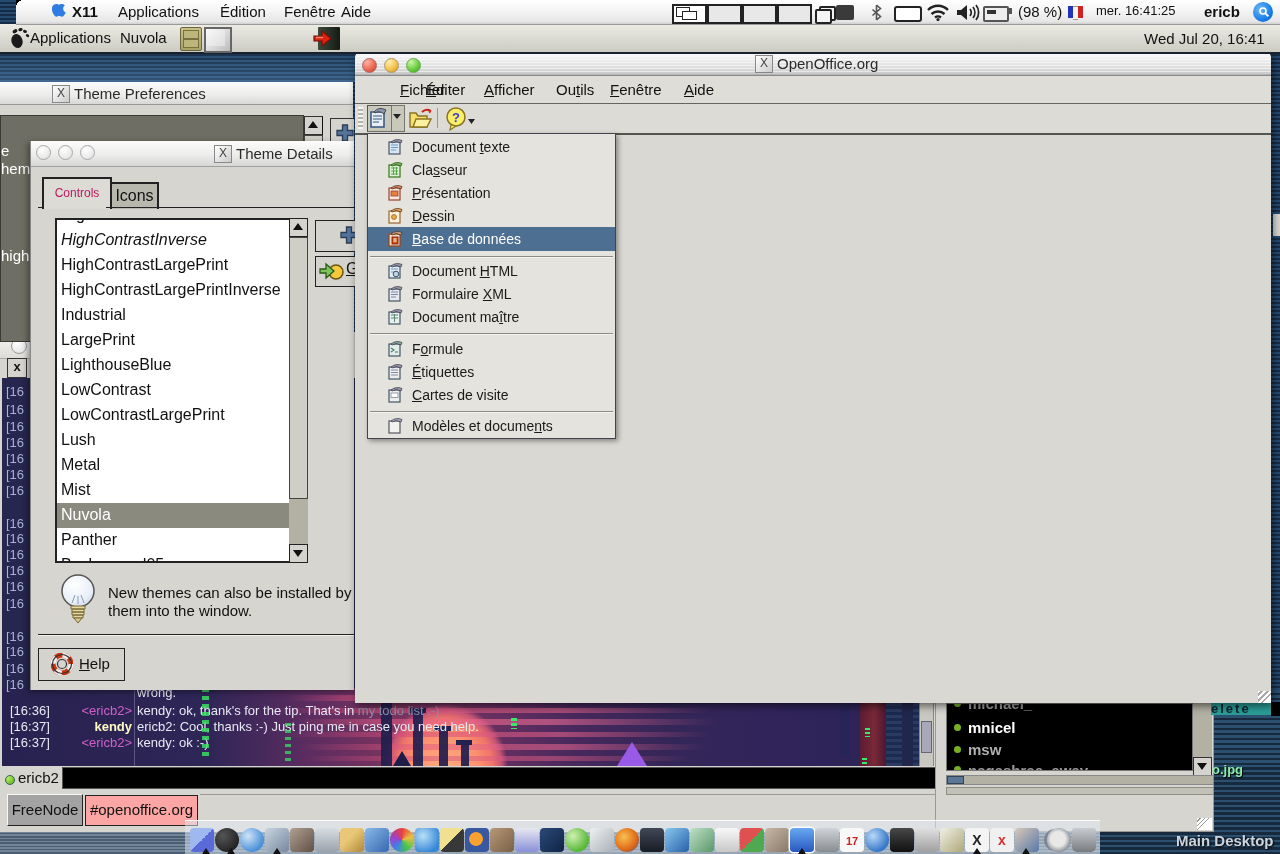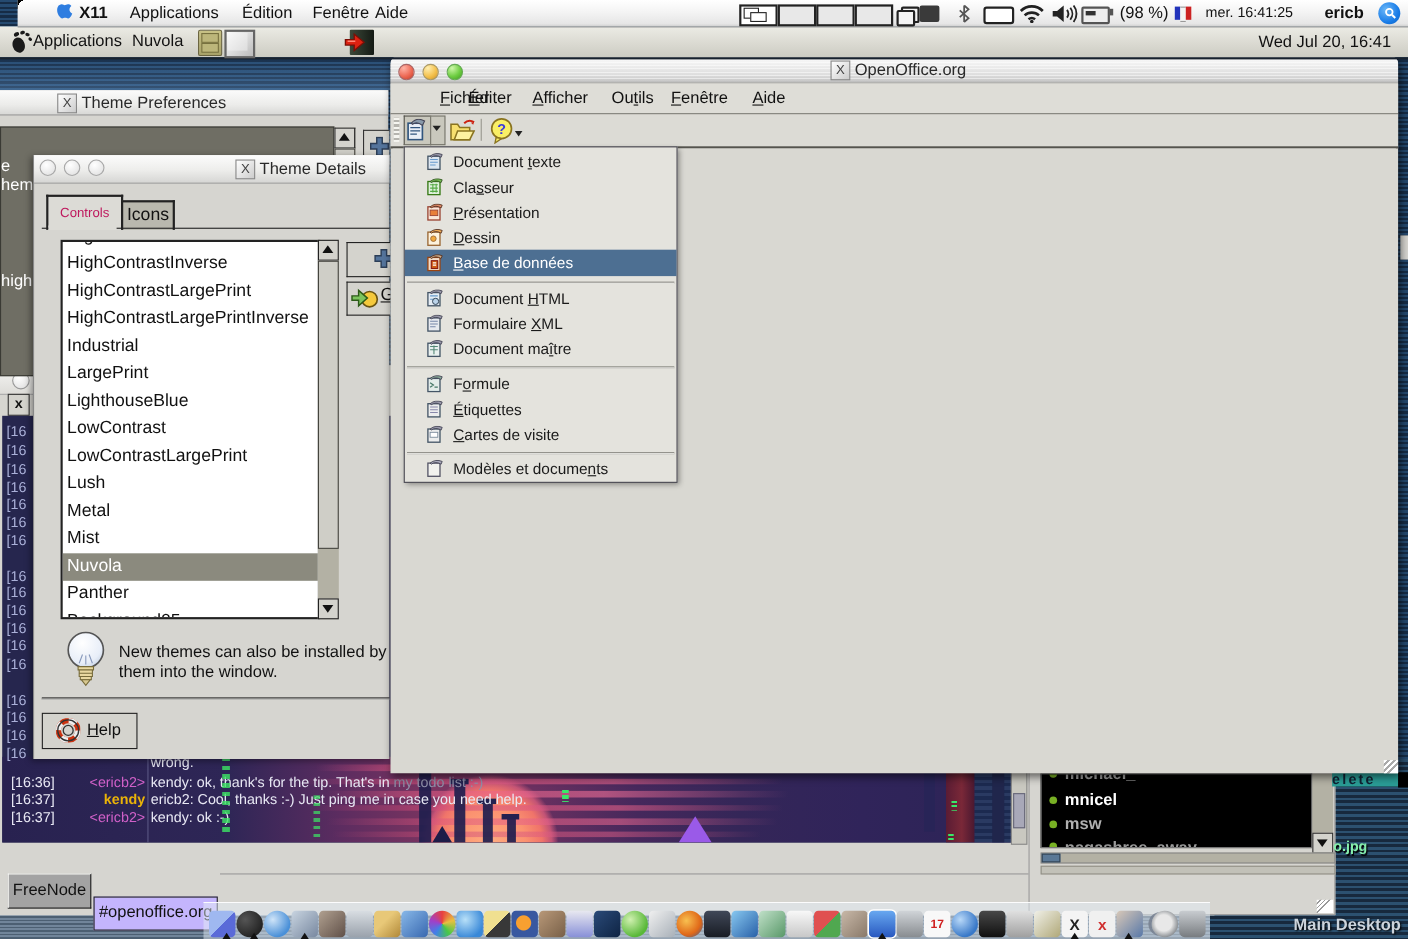--- a/index.html
+++ b/index.html
@@ -78,34 +78,39 @@
   <div class="ts" style="top:201px">[16</div>
       <div class="ts" style="top:218px">[16</div>
   <div class="ts" style="top:251px">[16</div>
       <div class="ts" style="top:266px">[16</div>
   <div class="ts" style="top:283px">[16</div>
       <div class="ts" style="top:299px">[16</div>
 
   <div class="abs" style="left:132px;top:310px;width:1px;height:78px;background:rgba(130,130,170,0.55);"></div>
   <div class="cl" style="top:307px;left:135px;">wrong.</div>
   <div class="cl" style="top:325px;left:8px;">[16:36]<span class="nick" style="color:#d060c8;">&lt;ericb2&gt;</span><span class="msg">kendy: ok, thank's for the tip. That's in <span style="color:#8f8fa8;">my todo list :-)</span></span></div>
-  <div class="cl" style="top:341px;left:8px;">[16:37]<span class="nick" style="color:#eab308;font-weight:bold;">kendy</span><span class="msg">ericb2: Cool, thanks :-) Just ping me in case you need help.</span></div>
+  <div class="cl" style="top:341px;left:8px;">[16:37]<span class="nick" style="color:#fef9c3;font-weight:bold;">kendy</span><span class="msg">ericb2: Cool, thanks :-) Just ping me in case you need help.</span></div>
   <div class="cl" style="top:357px;left:8px;">[16:37]<span class="nick" style="color:#d060c8;">&lt;ericb2&gt;</span><span class="msg">kendy: ok :-)</span></div>
   <div class="abs" style="left:200px;top:310px;width:7px;height:70px;background:repeating-linear-gradient(180deg,rgba(60,230,100,0.8) 0 4px,transparent 4px 8px);"></div>
   <div class="abs" style="left:283px;top:345px;width:6px;height:40px;background:repeating-linear-gradient(180deg,rgba(60,230,100,0.7) 0 3px,transparent 3px 7px);"></div>
   </div>
 
  <div class="abs" style="left:919px;top:358px;width:13px;height:76px;background:#c9c8c0;border:1px solid #888;">
   <div class="abs" style="left:1px;top:30px;width:9px;height:30px;background:#a8a8b8;border:1px solid #667;"></div>
  </div>
 
+ <div class="abs" style="left:0;top:434px;width:1104px;height:25px;background:#d6d5d0;">
+  <div class="abs" style="left:5px;top:9px;width:8px;height:8px;border-radius:50%;background:radial-gradient(circle at 2px 2px,#b8f060,#58a818);border:1px solid #365;"></div>
+  <div class="abs" style="left:18px;top:3px;font-size:15px;color:#111;">ericb2</div>
+  <div class="abs" style="left:62px;top:1px;width:880px;height:20px;background:#000;border:1px solid #555;"></div>
+ </div>
 
  <div class="abs" style="left:0;top:459px;width:1104px;height:41px;background:#d6d5d0;">
   <div class="abs" style="left:7px;top:3px;width:74px;height:30px;background:#a3a3a3;border:1.5px solid #222;border-top-color:#f8f8f4;border-left-color:#f8f8f4;font-size:15px;color:#111;text-align:center;line-height:29px;">FreeNode</div>
-  <div class="abs" style="left:85px;top:4px;width:111px;height:29px;background:#c4b5fd;border:1.5px solid #222;font-size:15px;color:#111;text-align:center;line-height:28px;margin-top:20px;">#openoffice.org</div>
+  <div class="abs" style="left:85px;top:4px;width:111px;height:29px;background:#fca5a5;border:1.5px solid #222;font-size:15px;color:#111;text-align:center;line-height:28px;">#openoffice.org</div>
   <div class="abs" style="left:200px;top:3px;width:904px;height:1px;background:#999;"></div>
  </div>
 </div>
 
 <div id="nickwin" class="abs" style="left:935px;top:698px;width:277px;height:132px;background:#d6d5d0;border:1px solid #999;font-weight:bold;">
  <div class="abs" style="left:10px;top:4px;width:245px;height:66px;background:#000;border:1px solid #777;overflow:hidden;font-size:15px;">
   <div class="abs" style="left:7px;top:-4px;width:7px;height:7px;border-radius:50%;background:#78b024;"></div>
   <div class="abs" style="left:21px;top:-9px;color:#9a9a9a;">michael_</div>
   <div class="abs" style="left:7px;top:20px;width:7px;height:7px;border-radius:50%;background:#78b024;"></div>
   <div class="abs" style="left:21px;top:15px;color:#fff;">mnicel</div>
@@ -168,21 +173,21 @@
   <div class="abs" style="left:205px;top:4px;font-size:15px;color:#2a2a2a;">Theme Details</div>
  </div>
 
  <div class="abs" style="left:11px;top:36px;width:66px;height:30px;background:#dcdbd6;border:2px solid #222;border-bottom:none;font-size:12px;color:#be185d;text-align:center;line-height:28px;">Controls</div>
  <div class="abs" style="left:79px;top:41px;width:45px;height:25px;background:#b9b8ae;border:2px solid #222;border-bottom:none;font-size:16px;color:#111;text-align:center;line-height:23px;">Icons</div>
  <div class="abs" style="left:7px;top:66px;width:316px;height:1px;background:#222;"></div>
  <div class="abs" style="left:13px;top:64px;width:62px;height:4px;background:#dcdbd6;"></div>
 
  <div class="abs" style="left:24px;top:77px;width:232px;height:341px;background:#fff;border:2px solid #222;overflow:hidden;font-size:16px;color:#111;">
   <div class="abs" style="left:4px;top:-14px;">HighContrast</div>
-  <div class="abs" style="left:4px;top:11px;">HighContrastInverse</div>
+  <div class="abs" style="left:4px;top:11px;font-style:italic;">HighContrastInverse</div>
   <div class="abs" style="left:4px;top:36px;">HighContrastLargePrint</div>
   <div class="abs" style="left:4px;top:61px;">HighContrastLargePrintInverse</div>
   <div class="abs" style="left:4px;top:86px;">Industrial</div>
   <div class="abs" style="left:4px;top:111px;">LargePrint</div>
   <div class="abs" style="left:4px;top:136px;">LighthouseBlue</div>
   <div class="abs" style="left:4px;top:161px;">LowContrast</div>
   <div class="abs" style="left:4px;top:186px;">LowContrastLargePrint</div>
   <div class="abs" style="left:4px;top:211px;">Lush</div>
   <div class="abs" style="left:4px;top:236px;">Metal</div>
   <div class="abs" style="left:4px;top:261px;">Mist</div>

